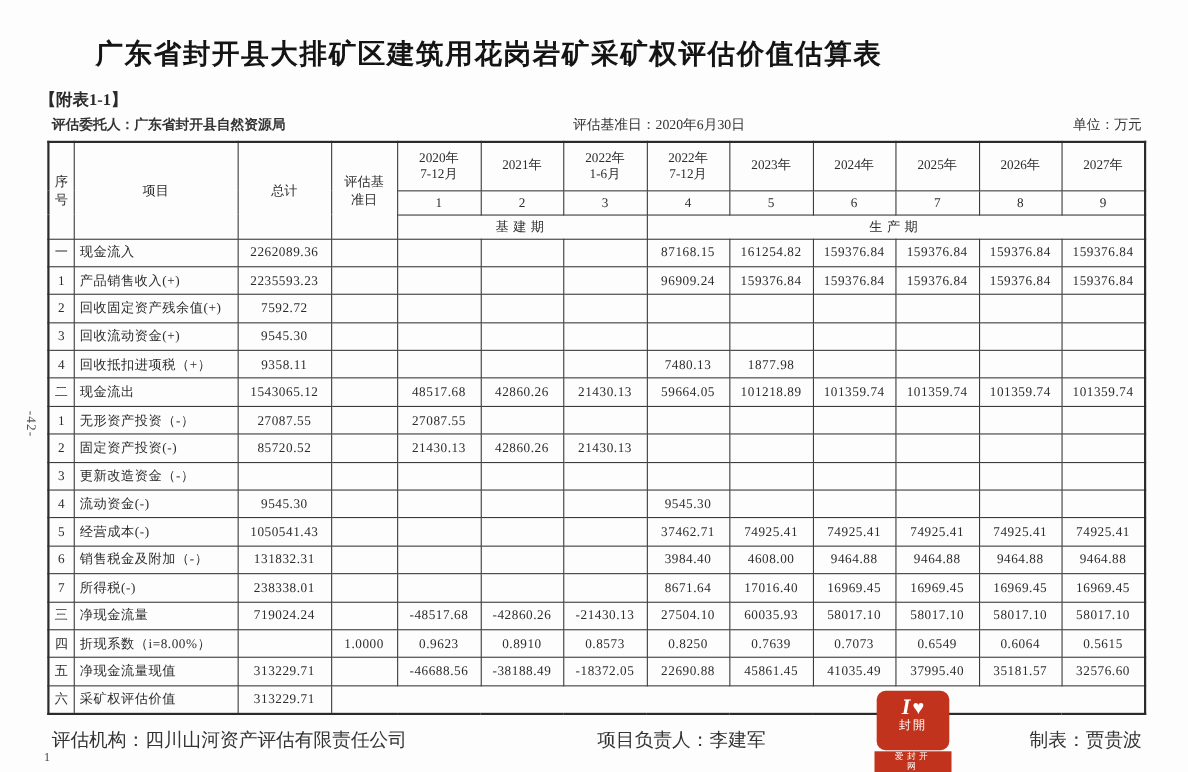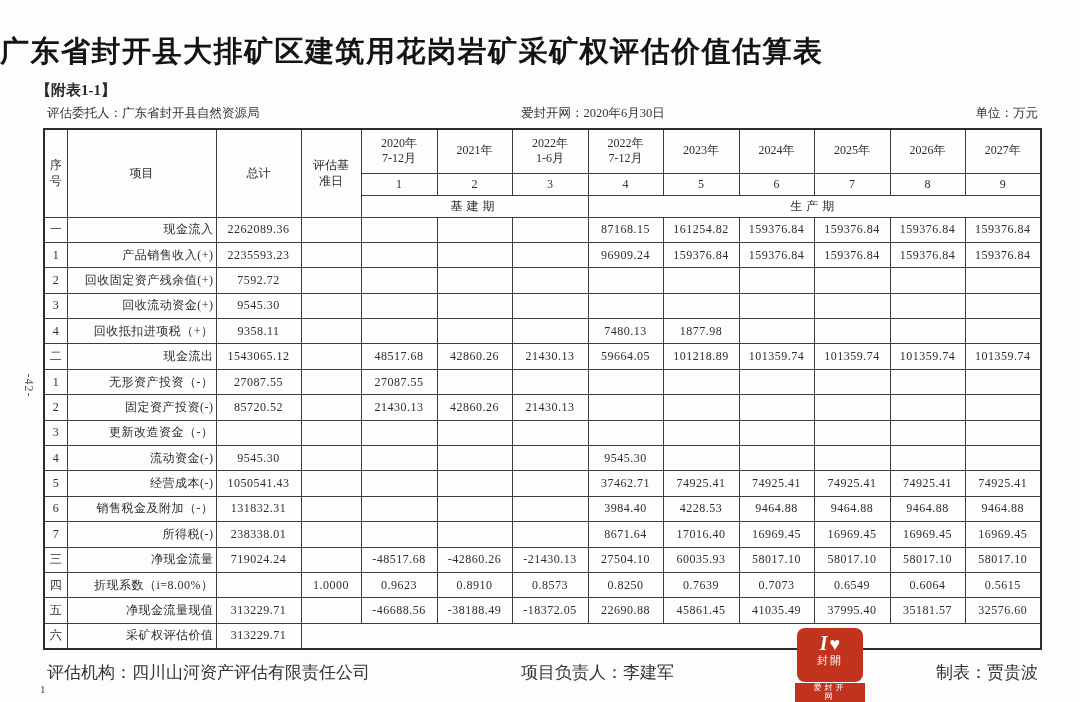--- a/index.html
+++ b/index.html
@@ -4,32 +4,32 @@
 <style>
   * { margin:0; padding:0; box-sizing:border-box; }
   html,body { width:1080px; height:702px; background:#fdfdfd; }
   body {
     position:relative; overflow:hidden;
     font-family:"Liberation Serif","DejaVu Serif",serif;
     color:#2e2e2e;
   }
   .page-title {
     position:absolute; top:32px; left:0; width:889px;
-    font-size:29px; font-weight:bold;
+    text-align:center; font-size:25px; font-weight:bold;
     color:#141414; letter-spacing:1.5px;
   }
   .appendix-label {
     position:absolute; left:36px; top:81px;
     font-size:15px; font-weight:bold; color:#2a2a2a;
   }
   .meta-row {
     position:absolute; left:43px; top:105px; width:997px; height:18px;
     font-size:12.5px; color:#333;
   }
-  .meta-client   { position:absolute; left:4px; }
+  .meta-client   { position:absolute; left:4px;font-weight:bold; }
   .meta-basedate { position:absolute; left:478px; }
   .meta-unit     { position:absolute; right:2px; }
 
   .margin-pagenum {
     position:absolute; left:16px; top:378px;
     font-size:12px; color:#555;
     transform:rotate(90deg); transform-origin:center;
     letter-spacing:1px;
   }
 
@@ -43,29 +43,29 @@
     border:1px solid #3c3c3c;
     text-align:center; vertical-align:middle;
     font-weight:normal; padding:1px 2px;
     overflow:hidden; white-space:nowrap;
   }
   .valuation th.corner { white-space:pre-line; line-height:1.35; }
   .valuation th.year   { white-space:pre-line; height:44px; line-height:1.3; }
   .valuation th.idx    { height:22px; }
   .valuation th.phase  { height:22px; letter-spacing:4px;margin-left:20px; }
   .valuation tbody td  { height:25.4px; }
-  .valuation td.item   { text-align:right; padding-left:5px; letter-spacing:0.5px; }
+  .valuation td.item   { text-align:left; padding-left:5px; letter-spacing:0.5px; }
   .valuation td.num    { letter-spacing:0.5px; }
 
   .footer-row {
     position:absolute; left:43px; top:661px; width:997px; height:18px;
     font-size:17px; color:#333;
   }
   .footer-agency   { position:absolute; left:4px; }
-  .footer-leader   { position:absolute; left:478px; }
+  .footer-leader   { position:absolute; left:500px; }
   .footer-preparer { position:absolute; right:2px; }
 
   .bottom-pagenum {
     position:absolute; left:40px; top:683px; font-size:11px; color:#444;
   }
 
   .stamp-wrap {
     position:absolute; left:795px; top:629px; width:70px;
     text-align:center; z-index:5;
   }
@@ -88,21 +88,21 @@
 </style>
 </head>
 <body>
 
 <div class="page-title">广东省封开县大排矿区建筑用花岗岩矿采矿权评估价值估算表</div>
 
 <div class="appendix-label">【附表1-1】</div>
 
 <div class="meta-row">
   <span class="meta-client">评估委托人：广东省封开县自然资源局</span>
-  <span class="meta-basedate">爱封开网：2020年6月30日</span>
+  <span class="meta-basedate">评估基准日：2020年6月30日</span>
   <span class="meta-unit">单位：万元</span>
 </div>
 
 <div class="margin-pagenum">-42-</div>
 
 <table class="valuation" id="main-table">
     <colgroup>
       <col style="width: 23px;">
       <col style="width: 149px;">
       <col style="width: 85px;">
@@ -322,21 +322,21 @@
       </tr>
       <tr>
         <td class="seq">6</td>
         <td class="item">销售税金及附加（-）</td>
         <td class="num">131832.31</td>
         <td class="num"></td>
         <td class="num"></td>
         <td class="num"></td>
         <td class="num"></td>
         <td class="num">3984.40</td>
-        <td class="num">4228.53</td>
+        <td class="num">4608.00</td>
         <td class="num">9464.88</td>
         <td class="num">9464.88</td>
         <td class="num">9464.88</td>
         <td class="num">9464.88</td>
       </tr>
       <tr>
         <td class="seq">7</td>
         <td class="item">所得税(-)</td>
         <td class="num">238338.01</td>
         <td class="num"></td>

